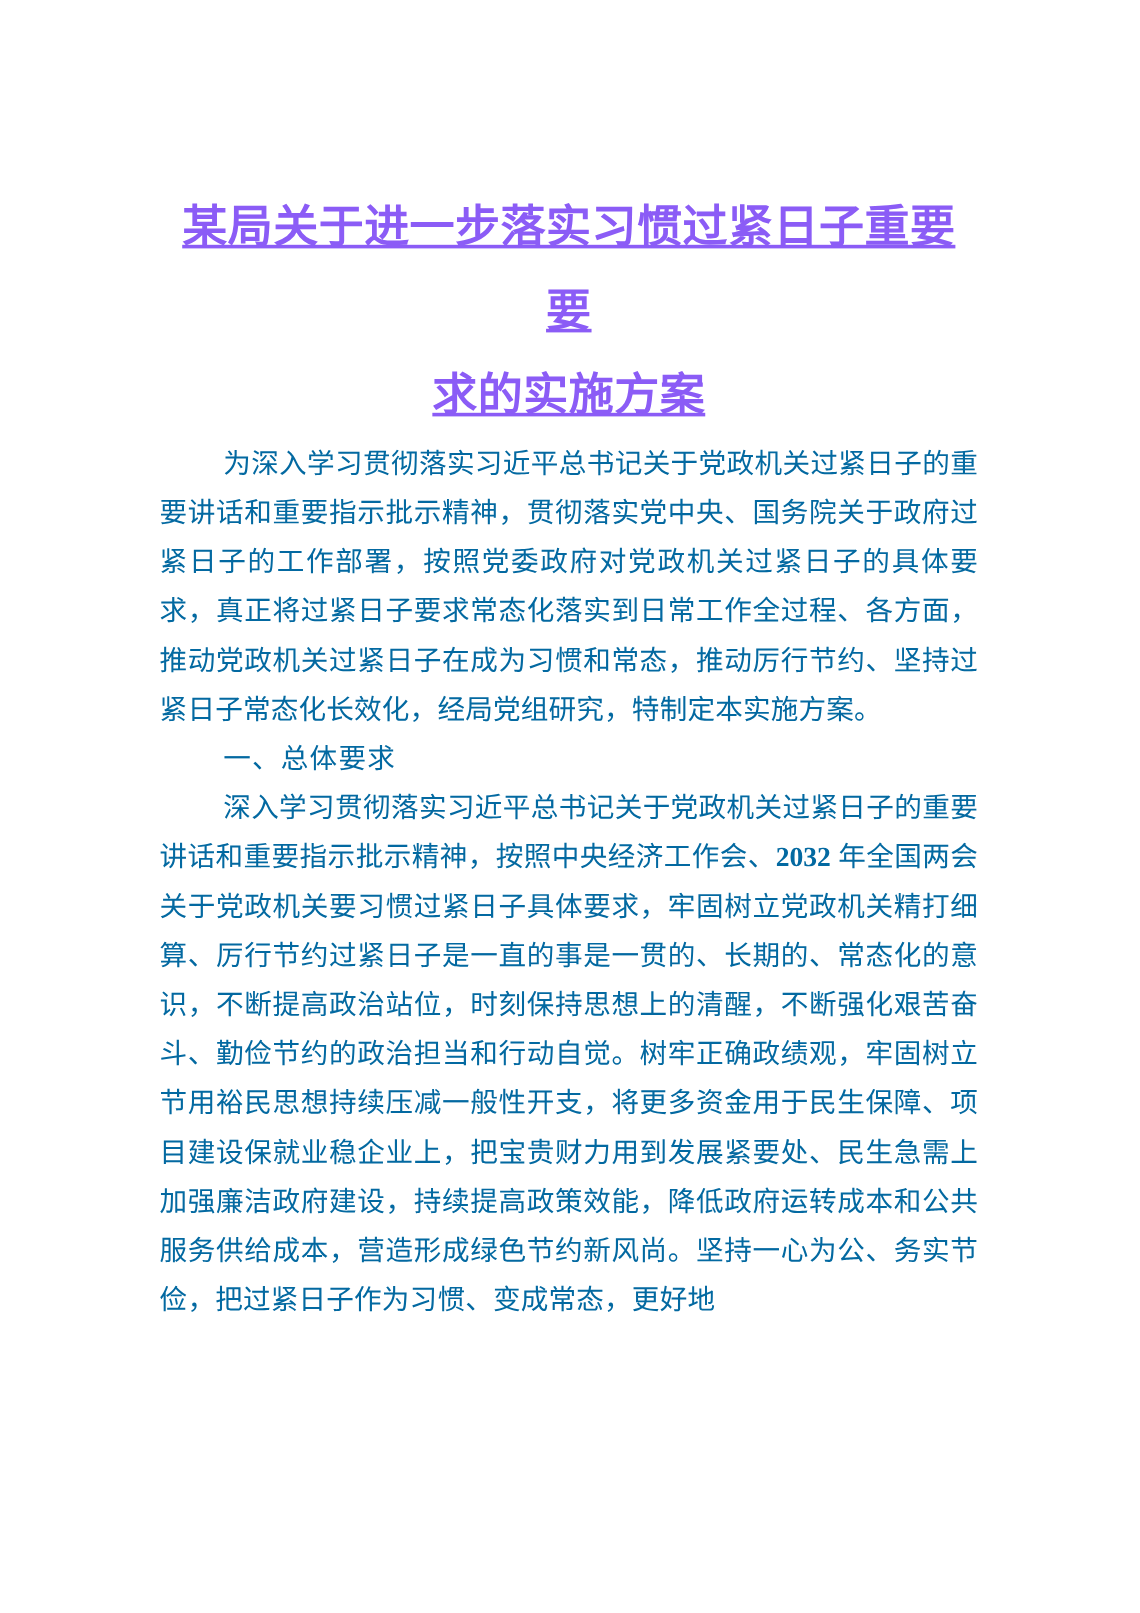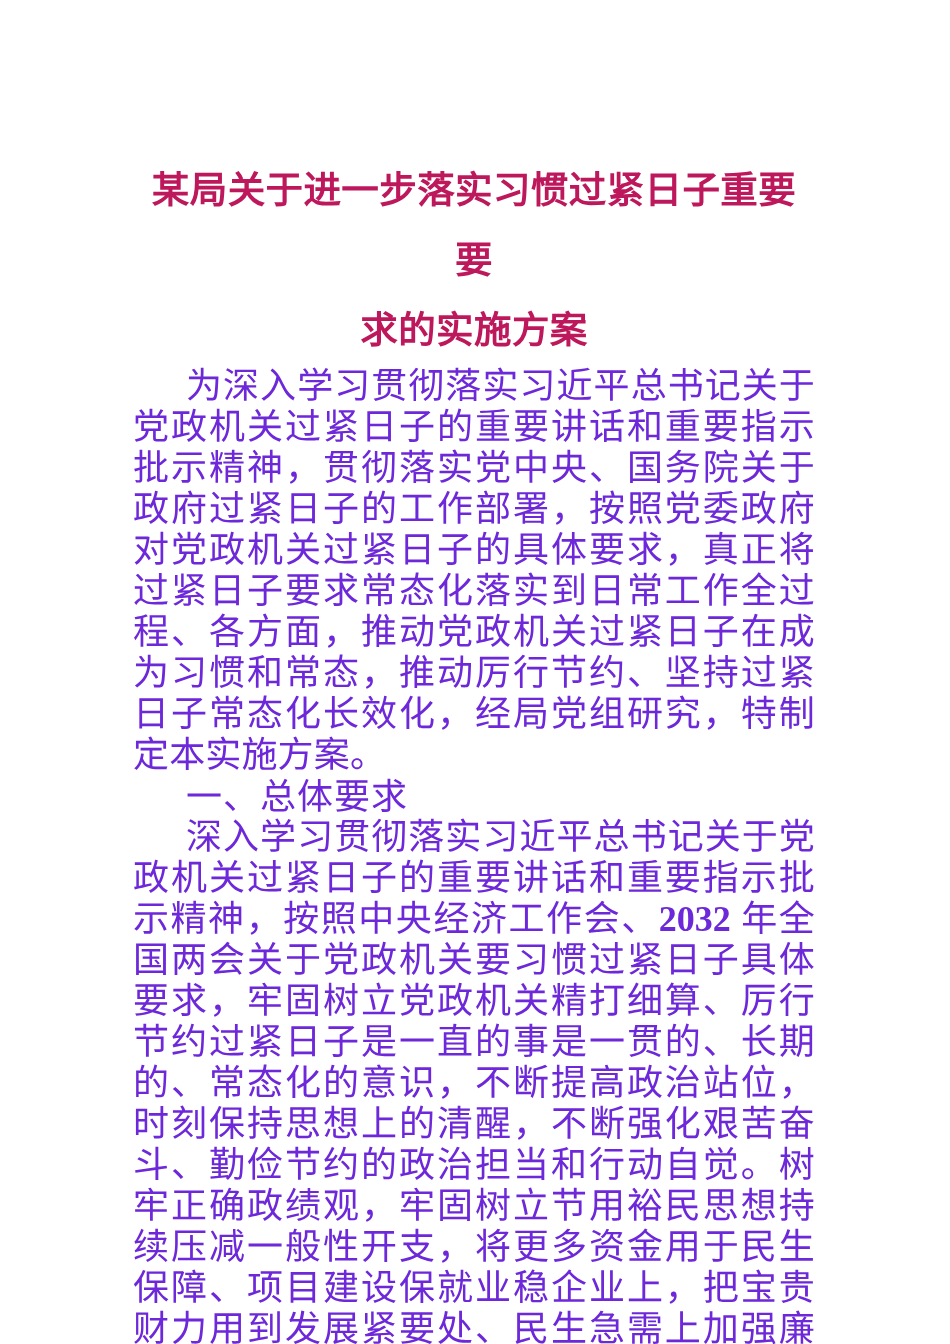--- a/index.html
+++ b/index.html
@@ -37,32 +37,33 @@
   .doc-title {
     margin: 0;
     padding: 0;
     padding-top: 156px;
     text-align: center;
     font-family: "Liberation Serif", "DejaVu Serif", serif;
     font-weight: 700;
     font-size: 37.5px;
     line-height: 70px;
     letter-spacing: 0.4px;
-    color: #be185d;
+    color: #8b5cf6;
     text-rendering: optimizeLegibility;
+    text-decoration: underline;
   }
 
   
   .para,
   .heading {
     margin: 0;
     padding: 0;
-    font-size: 36px;
+    font-size: 23px;
     line-height: 41px;
-    color: #6d28d9;
+    color: #0369a1;
     text-align: justify;
     text-justify: inter-character;
     text-align-last: left;
     word-break: break-all;
     letter-spacing: 0.15px;
   }
 
   
   .para {
     font-family: "Liberation Serif", "DejaVu Serif", serif;

